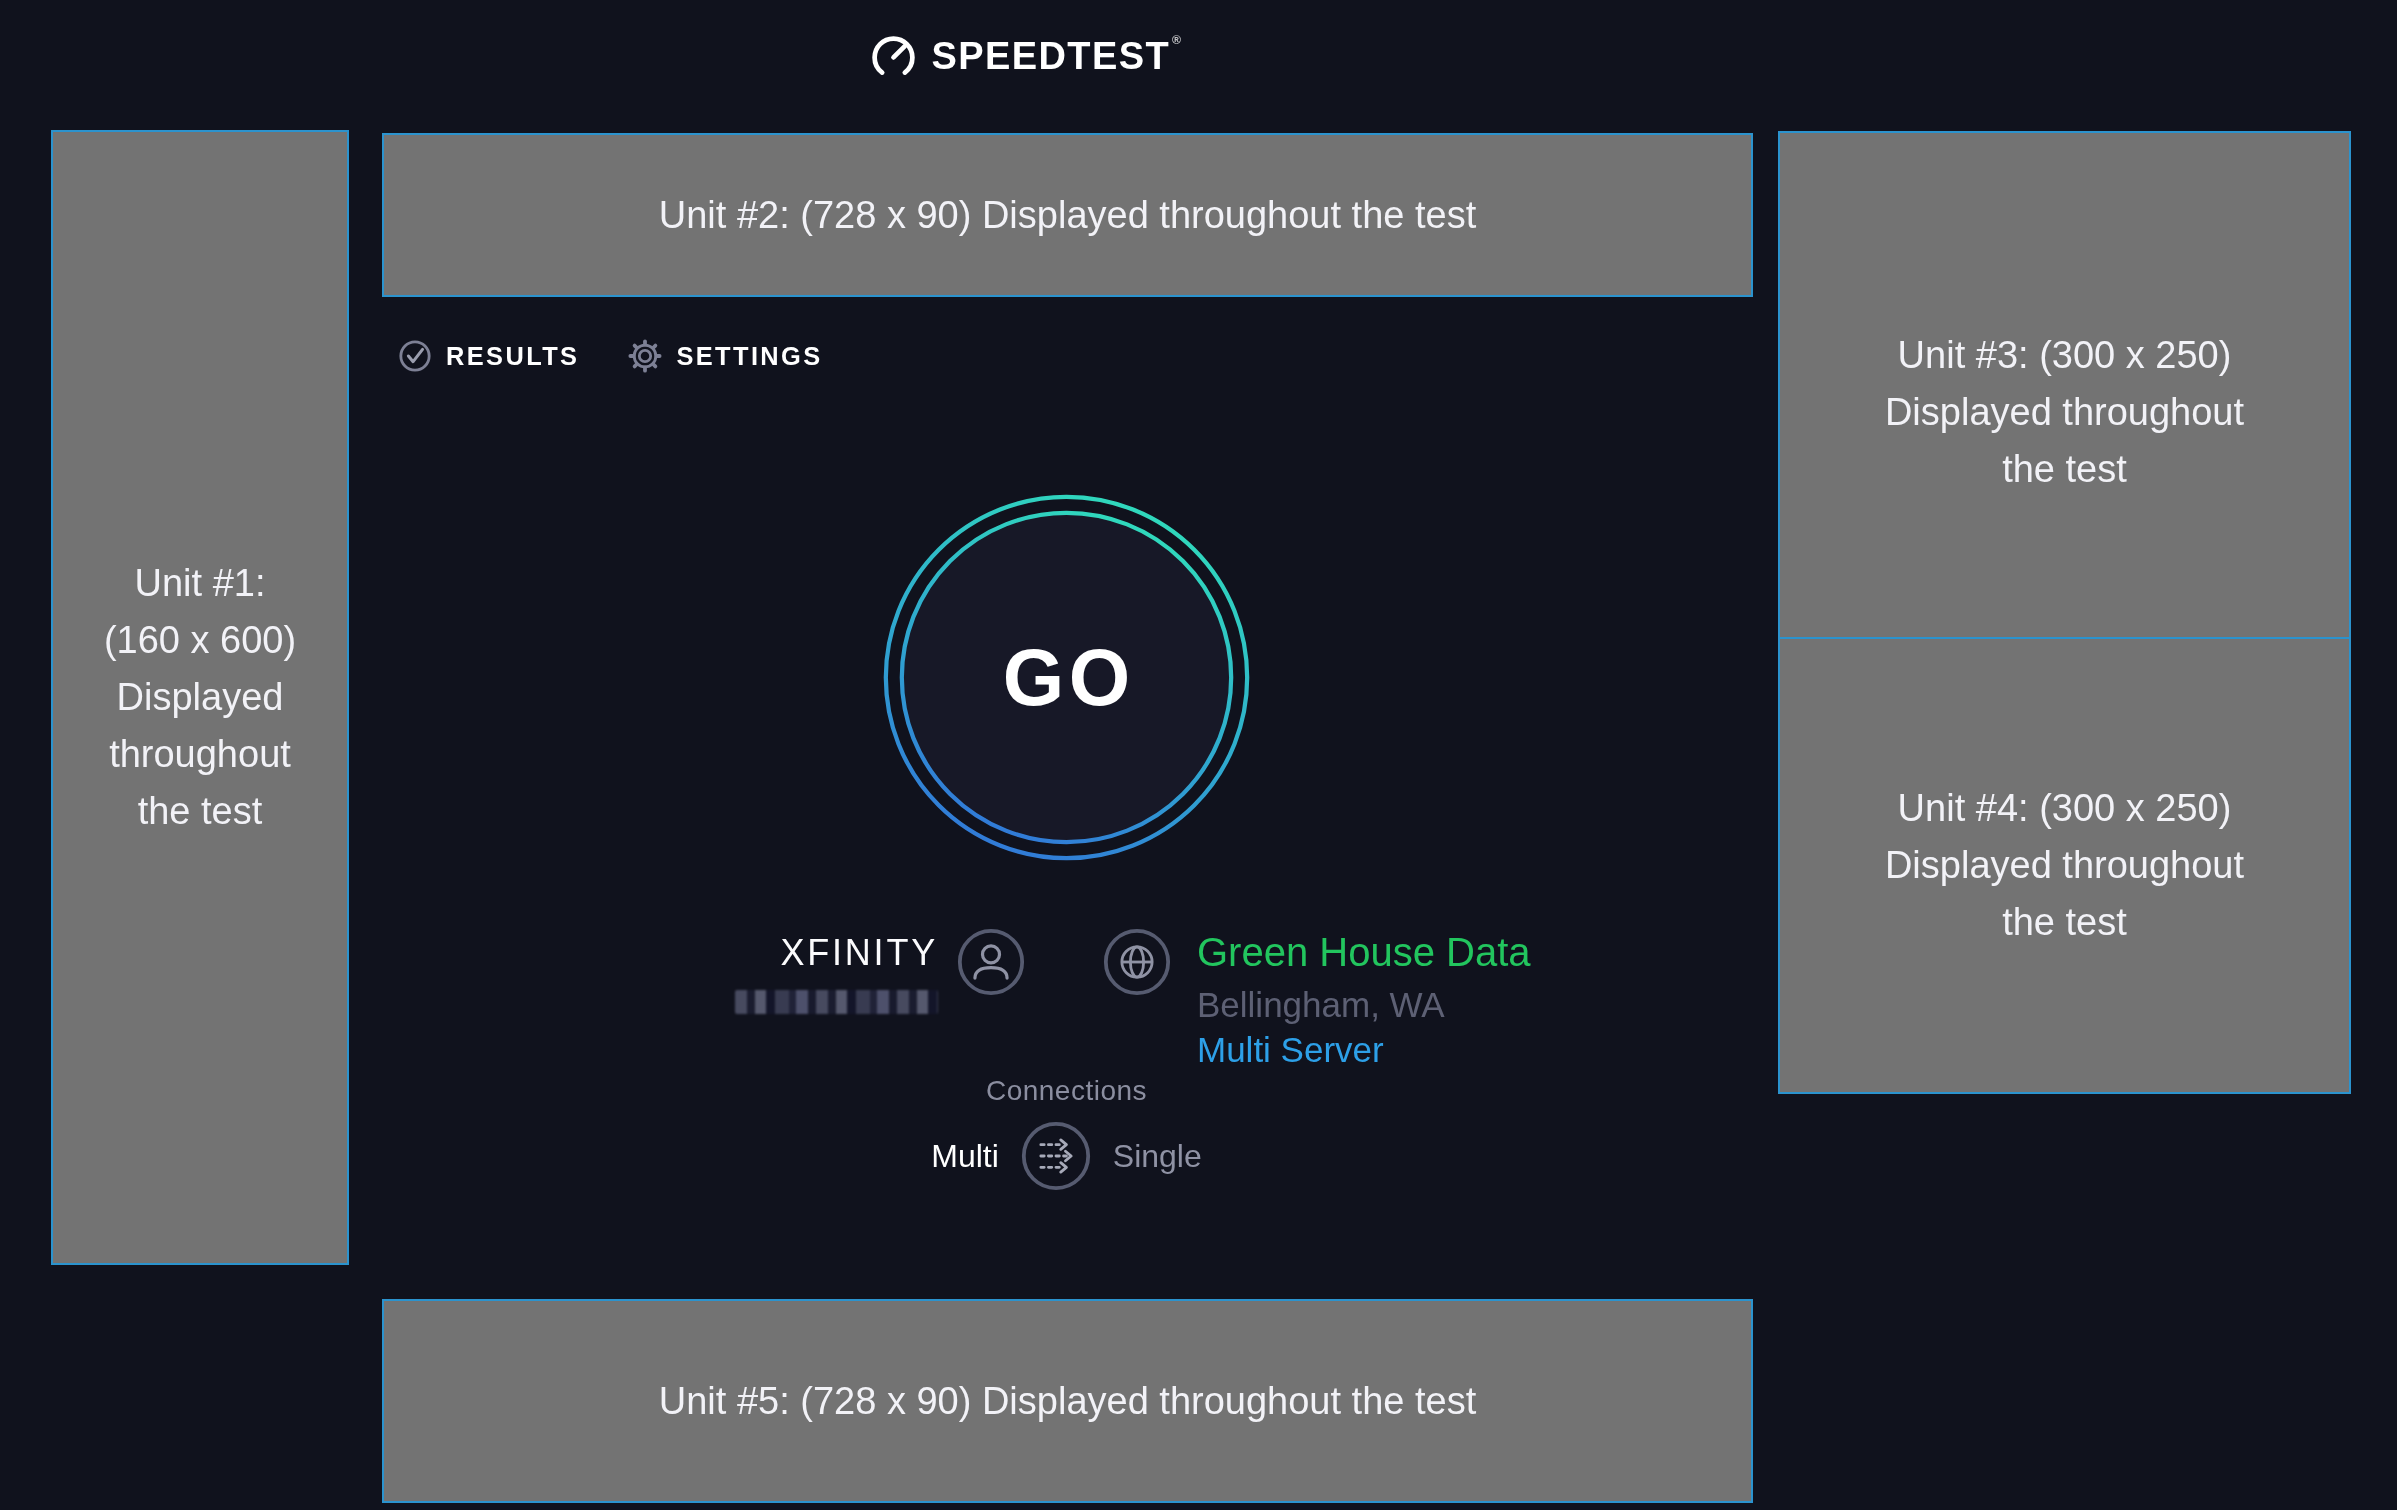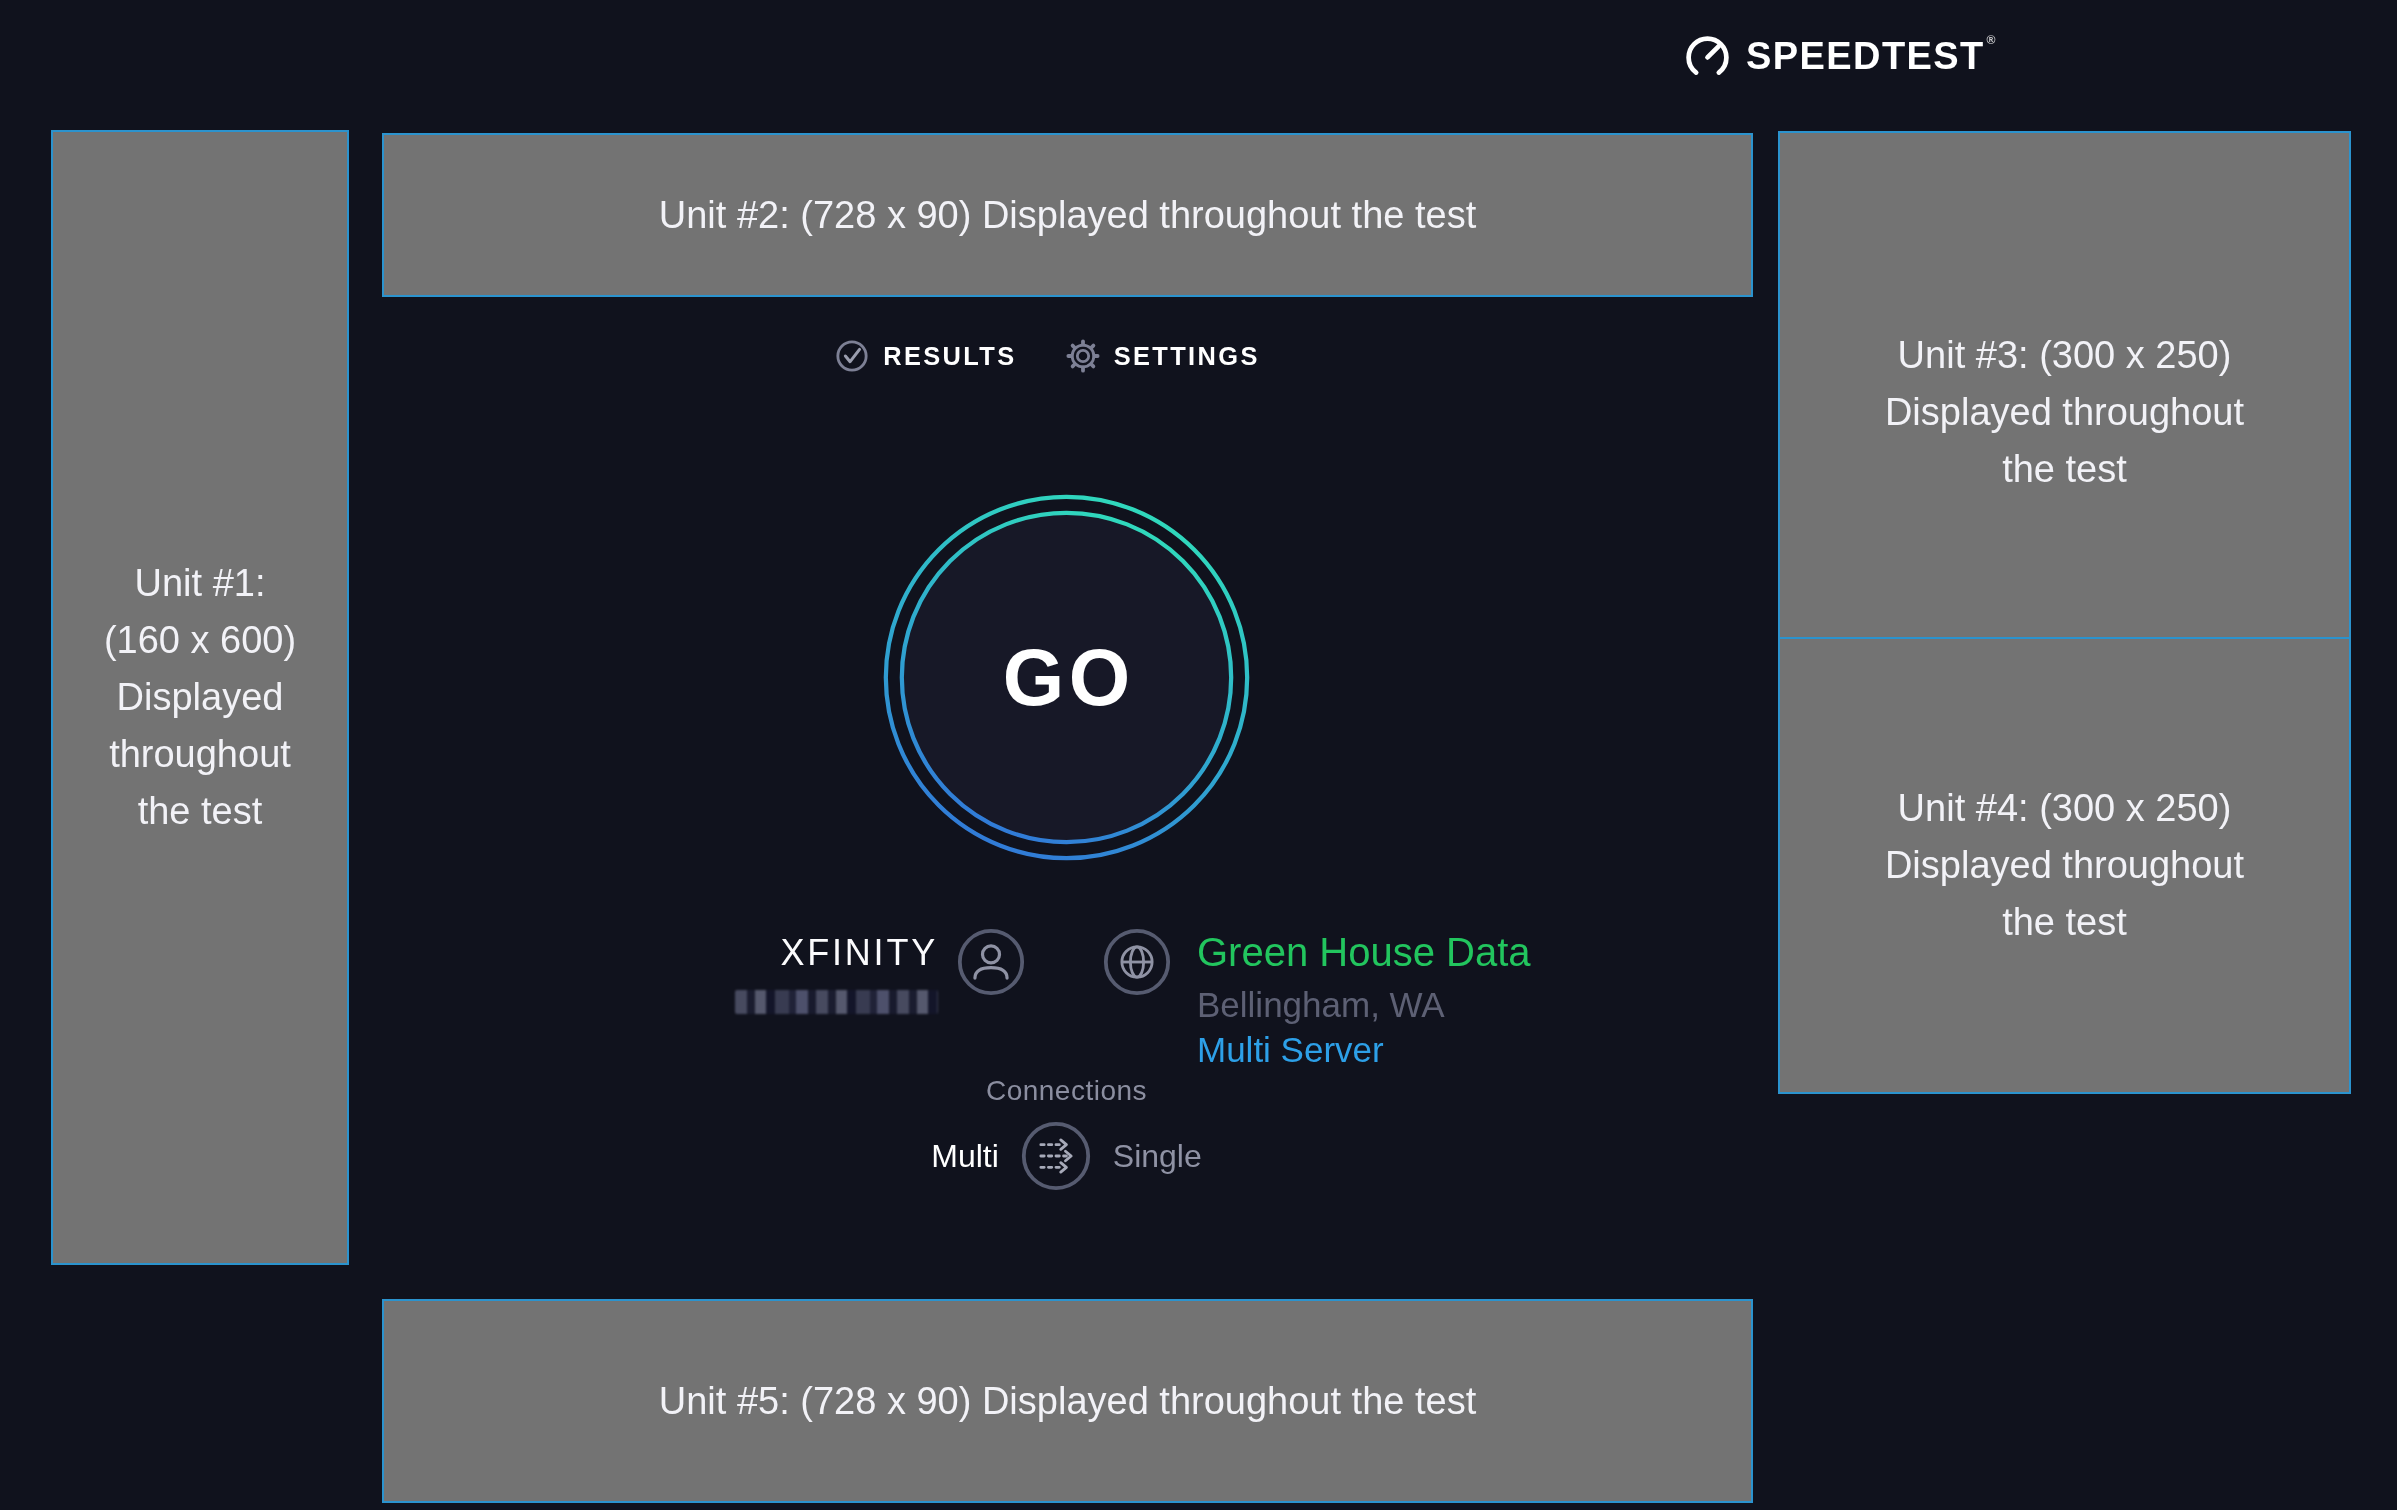--- a/index.html
+++ b/index.html
@@ -4,21 +4,21 @@
 <style>
   html,body{margin:0;padding:0;background:#10121d;}
   body{
     width:2397px;height:1510px;position:relative;overflow:hidden;
     font-family:"Liberation Sans","DejaVu Sans",sans-serif;
     -webkit-font-smoothing:antialiased;color:#fff;
   }
   
   .topnav{
     position:absolute;top:0;left:0;width:2076px;height:113px;
-    display:flex;align-items:center;justify-content:flex-end;
+    display:flex;align-items:center;justify-content:center;
     padding:0 81px 0 53px;box-sizing:border-box;
   }
   .logo{display:flex;align-items:center;gap:13px;cursor:pointer;text-decoration:none;color:#fff;}
   .logo-text{font-size:38px;font-weight:700;letter-spacing:1.4px;position:relative;}
   .logo-tm{font-size:12.2px;vertical-align:top;position:relative;top:-1.9px;left:1.9px;opacity:.75;}
   .navlinks{display:flex;align-items:center;gap:62px;}
   .navlink{color:#ecedf3;font-size:27px;font-weight:500;text-decoration:none;cursor:pointer;}
   .login{display:flex;align-items:center;gap:9.4px;}
   
   .ad{
@@ -29,22 +29,22 @@
     color:#f2f2f7;font-size:38px;line-height:1.5;white-space:pre-line;
     font-family:"Liberation Sans",sans-serif;
   }
   .ad1{left:51px;top:130px;width:298px;height:1135px;}
   .ad2{left:382px;top:133px;width:1371px;height:164px;}
   .ad3{left:1778px;top:131px;width:573px;height:562px;}
   .ad4{left:1778px;top:637px;width:573px;height:457px;}
   .ad5{left:382px;top:1299px;width:1371px;height:204px;}
   
   .tabs{
-    position:absolute;top:339px;left:362px;width:1371px;
-    display:flex;align-items:center;justify-content:center;gap:49px;
+    position:absolute;top:339px;left:398px;width:1371px;
+    display:flex;align-items:center;justify-content:flex-start;gap:49px;
   }
   .tab{display:flex;align-items:center;gap:14px;cursor:pointer;}
   .tab-label{color:#ffffff;font-size:25.4px;font-weight:700;letter-spacing:2.4px;}
   
   .go-wrap{position:absolute;left:883px;top:494px;width:367px;height:367px;cursor:pointer;}
   .go-wrap svg{position:absolute;left:0;top:0;}
   .go-label{
     position:absolute;left:0;top:0;width:100%;height:100%;
     display:flex;align-items:center;justify-content:center;
     font-size:79px;font-weight:600;letter-spacing:4.7px;padding-left:4.7px;box-sizing:border-box;

